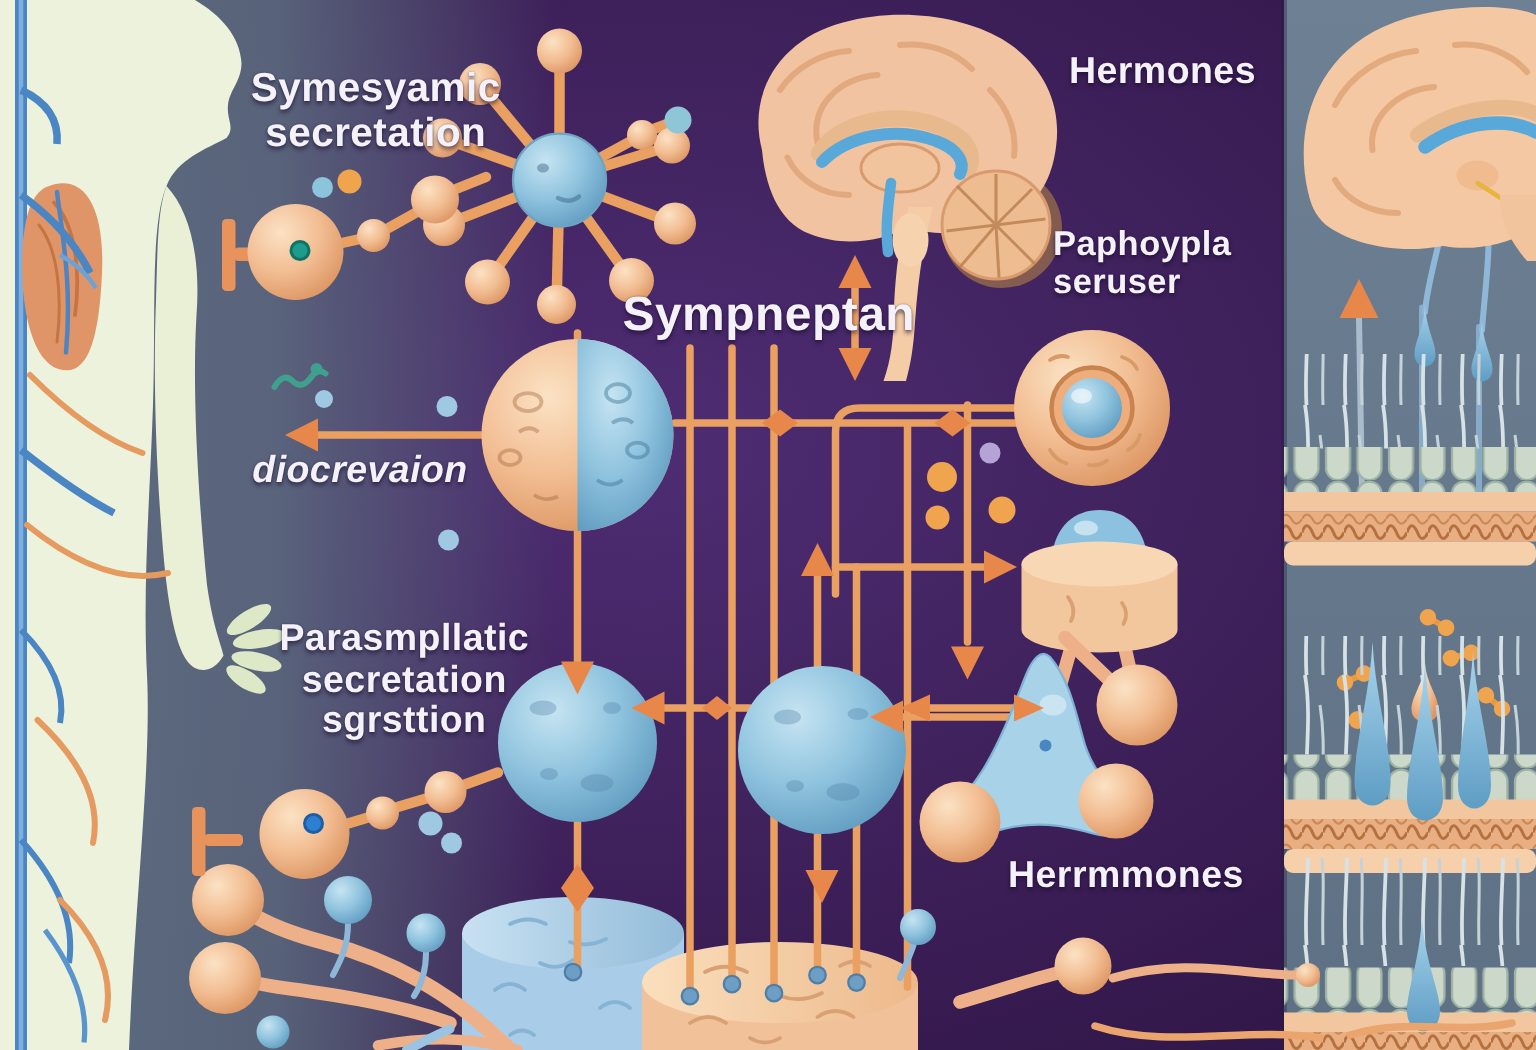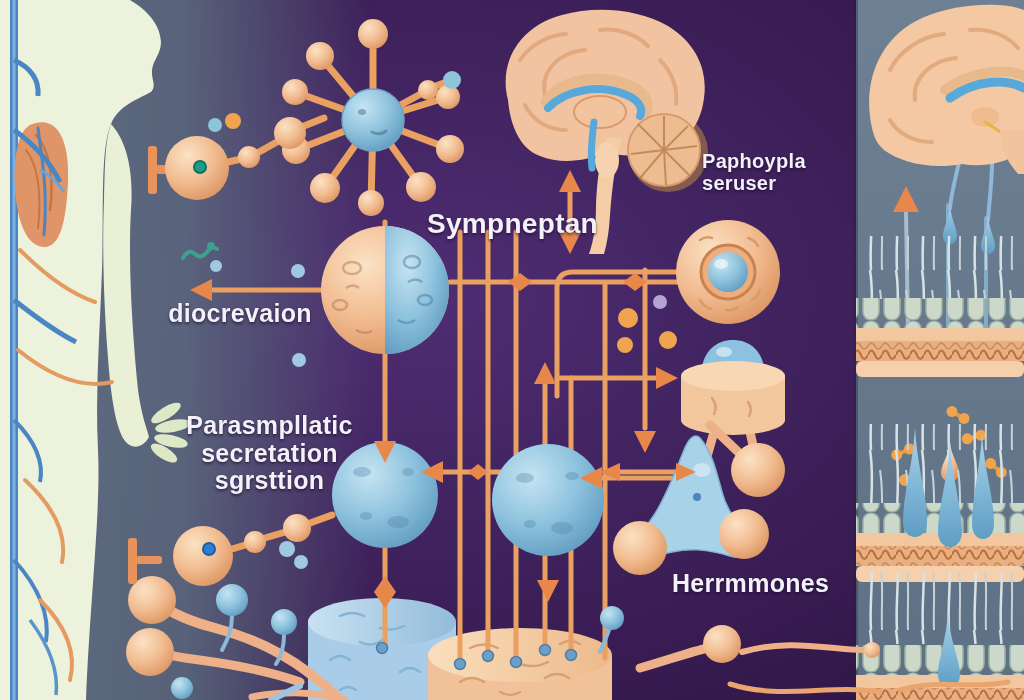--- a/index.html
+++ b/index.html
@@ -4,24 +4,24 @@
 <style>
   html,body{margin:0;padding:0;background:#222;}
   #stage{position:relative;width:1024px;height:700px;overflow:hidden;
          font-family:"Liberation Sans",sans-serif;}
   #stage svg{position:absolute;left:0;top:0;}
   .lbl{position:absolute;color:var(--text,#f4f1f9);font-weight:bold;text-align:center;
        white-space:pre-line;line-height:1.1;letter-spacing:.3px;
        text-shadow:0 2px 3px rgba(25,12,45,.6),0 0 1px rgba(25,12,45,.5);
        font-family:"Liberation Sans",sans-serif;pointer-events:none;}
   #lb-secretion{left:158px;top:44px;width:185px;font-size:27px;}
-  #lb-synapse{left:415px;top:209px;width:160px;font-size:28px;margin-left:12px;}
+  #lb-synapse{left:415px;top:192px;width:160px;font-size:32px;}
   #lb-hormones{left:700px;top:34px;width:150px;font-size:25px;}
-  #lb-pituitary{left:702px;top:150px;width:150px;font-size:20px;text-align:left;}
-  #lb-discretion{left:165px;top:300px;width:150px;font-size:25px;}
+  #lb-pituitary{left:702px;top:150px;width:150px;font-size:23px;text-align:left;}
+  #lb-discretion{left:165px;top:300px;width:150px;font-size:25px;font-style:italic;}
   #lb-para{left:172px;top:412px;width:195px;font-size:25px;}
   #lb-hormones2{left:672px;top:570px;width:150px;font-size:25px;}
   
   .pe{fill:url(#gp);}
   .bl{fill:url(#gb);}
   .wire{stroke:var(--orange,#e9a061);stroke-width:5;fill:none;stroke-linecap:round;}
   .w7{stroke-width:7;}
   .ah{fill:var(--arrow,#e8874a);}
   .gyri{stroke:#dfa478;stroke-width:4;fill:none;stroke-linecap:round;opacity:.85;}
   .sq{fill:none;stroke-linecap:round;}
@@ -468,21 +468,24 @@
       <circle cx="382" cy="648" r="5.5"></circle>
           <circle cx="460" cy="664" r="5.5"></circle>
       <circle cx="488" cy="656" r="5.5"></circle>
           <circle cx="516" cy="662" r="5.5"></circle>
       <circle cx="545" cy="650" r="5.5"></circle>
           <circle cx="571" cy="655" r="5.5"></circle>
     </g>
   </g>
 </svg>
 
+<div class="lbl" id="lb-secretion">Symesyamic
+secretation</div>
 <div class="lbl" id="lb-synapse">Sympneptan</div>
+<div class="lbl" id="lb-hormones">Hermones</div>
 <div class="lbl" id="lb-pituitary">Paphoypla
 seruser</div>
 <div class="lbl" id="lb-discretion">diocrevaion</div>
 <div class="lbl" id="lb-para">Parasmpllatic
 secretation
 sgrsttion</div>
 <div class="lbl" id="lb-hormones2">Herrmmones</div>
 </div>
 
 </body></html>

